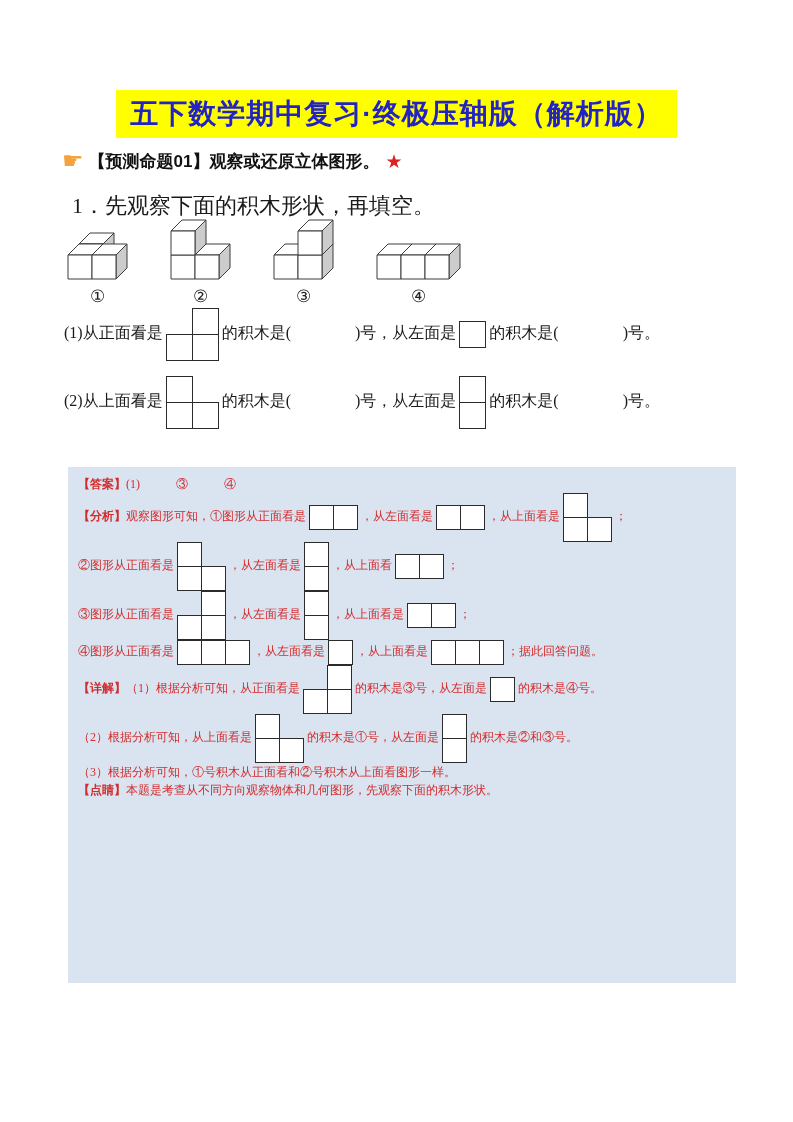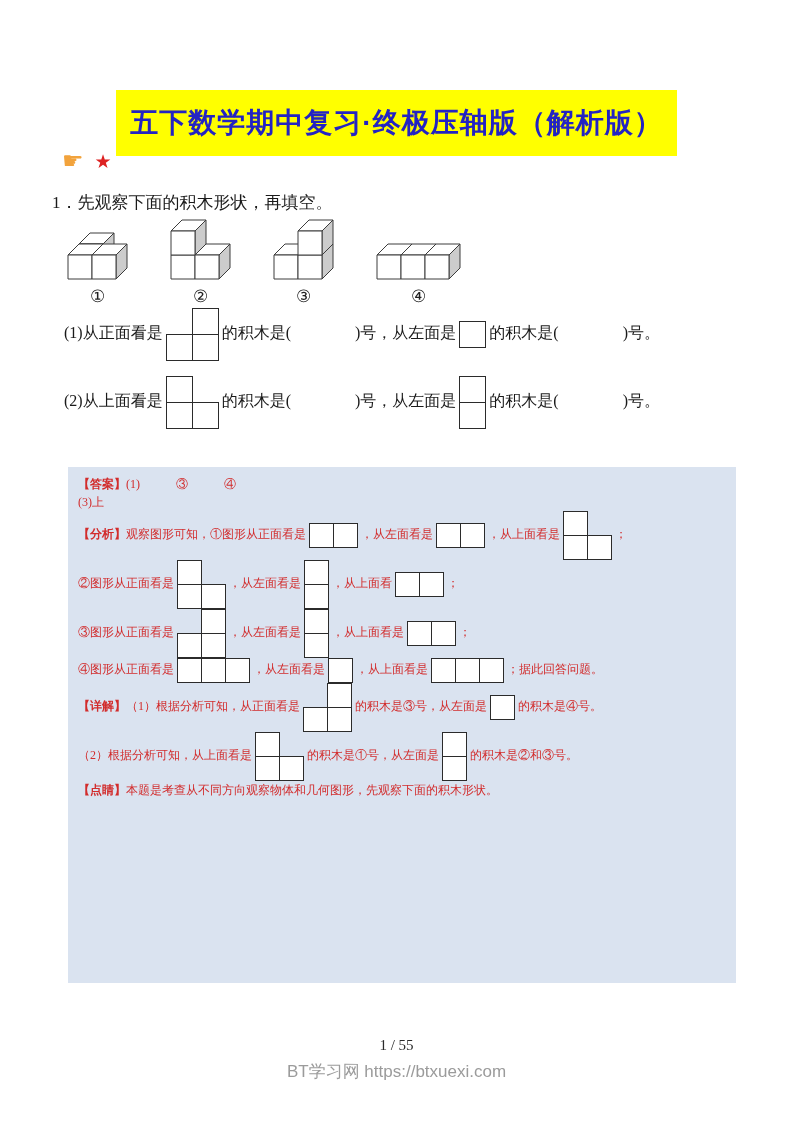--- a/index.html
+++ b/index.html
@@ -1,27 +1,27 @@
 <!DOCTYPE html>
 <html style="--title-color: #2323c3; --title-bg: #ffff00; --answer-red: #d22c2c; --box-bg: #dae3f0; --finger-orange: #f2a33c; --star-red: #dd2222; --cube-shade: #cccccc;"><head>
 <meta charset="utf-8">
 <style>
   html,body{margin:0;padding:0;background:#fff;}
   .page{position:relative;width:793px;height:1122px;background:#ffffff;overflow:hidden;
         font-family:"Liberation Serif",serif;color:#1a1a1a;}
   .title-row{position:absolute;top:90px;left:0;right:0;text-align:center;}
   .title{display:inline-block;background:var(--title-bg);color:var(--title-color);
          font-family:"Liberation Sans",sans-serif;font-weight:bold;font-size:28px;
-         letter-spacing:1px;padding:14px 14px;}
+         letter-spacing:1px;padding:5px 14px;}
   .section-row{position:absolute;top:147px;left:62px;font-family:"Liberation Sans",sans-serif;
                font-weight:bold;font-size:17px;color:#111;display:flex;align-items:center;}
   .finger{color:var(--finger-orange);font-size:24px;margin-right:5px;font-weight:normal;
           font-family:"DejaVu Sans",sans-serif;}
   .star{color:var(--star-red);font-size:19px;margin-left:6px;font-family:"DejaVu Sans",sans-serif;}
-  .q-intro{position:absolute;top:191px;left:52px;font-size:17px;}
+  .q-intro{position:absolute;top:191px;left:72px;font-size:22px;}
   .figures{position:absolute;top:218px;left:66px;display:flex;align-items:flex-end;gap:40px;}
   .figure{text-align:center;}
   .figure .flabel{display:block;font-size:17px;margin-top:1px;color:#222;}
   .q-parts{position:absolute;top:300px;left:64px;width:678px;}
   .q-part{font-size:16px;margin:8px 0 15px;line-height:1.5;}
   .answer-box{position:absolute;top:467px;left:68px;width:668px;min-height:516px;
               background:var(--box-bg);padding:8px 10px;box-sizing:border-box;}
   .box-line{font-size:12px;color:var(--answer-red);margin:0 0;line-height:1.5;}
   .blabel{font-family:"Liberation Sans",sans-serif;font-weight:bold;}
   .shape{position:relative;display:inline-block;vertical-align:middle;margin:0 3px;}
@@ -35,20 +35,21 @@
 <body>
 
 <div class="page">
 
   <div class="title-row">
     <span class="title">五下数学期中复习·终极压轴版（解析版）</span>
   </div>
 
   <div class="section-row">
     <span class="finger">☛</span>
+    <span>【预测命题01】观察或还原立体图形。</span>
     <span class="star">★</span>
   </div>
 
   <div class="q-intro"><span>1．</span><span>先观察下面的积木形状，再填空。</span></div>
 
   <div class="figures" id="figures">
       <div class="figure"><svg xmlns="http://www.w3.org/2000/svg" width="63" height="50" viewBox="0 0 63 50">
           <polygon points="13,13 24,2 48,2 37,13" fill="#ffffff" stroke="#3c3c3c" stroke-width="1" stroke-linejoin="round"></polygon>
           <polygon points="37,37 48,26 48,2 37,13" fill="#cccccc" stroke="#3c3c3c" stroke-width="1" stroke-linejoin="round"></polygon>
           <rect x="13" y="13" width="24" height="24" fill="#ffffff" stroke="#3c3c3c" stroke-width="1" stroke-linejoin="round"></rect>
@@ -94,26 +95,24 @@
         </svg><span class="flabel">④</span></div>
     </div>
 
   <div class="q-parts">
       <div class="q-part"><span class="trun">(1)从正面看是</span><span class="shape" style="width: 53px; height: 53px;"><i class="cell" style="width: 27px; height: 27px; left: 26px; top: 0px;"></i><i class="cell" style="width: 27px; height: 27px; left: 0px; top: 26px;"></i><i class="cell" style="width: 27px; height: 27px; left: 26px; top: 26px;"></i></span><span class="trun">的积木是(　　　　)号，从左面是</span><span class="shape" style="width: 27px; height: 27px;"><i class="cell" style="width: 27px; height: 27px; left: 0px; top: 0px;"></i></span><span class="trun">的积木是(　　　　)号。</span></div>
       <div class="q-part"><span class="trun">(2)从上面看是</span><span class="shape" style="width: 53px; height: 53px;"><i class="cell" style="width: 27px; height: 27px; left: 0px; top: 0px;"></i><i class="cell" style="width: 27px; height: 27px; left: 0px; top: 26px;"></i><i class="cell" style="width: 27px; height: 27px; left: 26px; top: 26px;"></i></span><span class="trun">的积木是(　　　　)号，从左面是</span><span class="shape" style="width: 27px; height: 53px;"><i class="cell" style="width: 27px; height: 27px; left: 0px; top: 0px;"></i><i class="cell" style="width: 27px; height: 27px; left: 0px; top: 26px;"></i></span><span class="trun">的积木是(　　　　)号。</span></div>
     </div>
 
   <div class="answer-box">
       <div class="box-line"><span class="blabel">【答案】</span><span class="trun">(1)　　　③　　　④</span></div>
-      <div class="box-line"><span class="trun">(3)上</span></div>
       <div class="box-line"><span class="blabel">【分析】</span><span class="trun">观察图形可知，①图形从正面看是</span><span class="shape" style="width: 49px; height: 25px;"><i class="cell" style="width: 25px; height: 25px; left: 0px; top: 0px;"></i><i class="cell" style="width: 25px; height: 25px; left: 24px; top: 0px;"></i></span><span class="trun">，从左面看是</span><span class="shape" style="width: 49px; height: 25px;"><i class="cell" style="width: 25px; height: 25px; left: 0px; top: 0px;"></i><i class="cell" style="width: 25px; height: 25px; left: 24px; top: 0px;"></i></span><span class="trun">，从上面看是</span><span class="shape" style="width: 49px; height: 49px;"><i class="cell" style="width: 25px; height: 25px; left: 0px; top: 0px;"></i><i class="cell" style="width: 25px; height: 25px; left: 0px; top: 24px;"></i><i class="cell" style="width: 25px; height: 25px; left: 24px; top: 24px;"></i></span><span class="trun">；</span></div>
       <div class="box-line"><span class="trun">②图形从正面看是</span><span class="shape" style="width: 49px; height: 49px;"><i class="cell" style="width: 25px; height: 25px; left: 0px; top: 0px;"></i><i class="cell" style="width: 25px; height: 25px; left: 0px; top: 24px;"></i><i class="cell" style="width: 25px; height: 25px; left: 24px; top: 24px;"></i></span><span class="trun">，从左面看是</span><span class="shape" style="width: 25px; height: 49px;"><i class="cell" style="width: 25px; height: 25px; left: 0px; top: 0px;"></i><i class="cell" style="width: 25px; height: 25px; left: 0px; top: 24px;"></i></span><span class="trun">，从上面看</span><span class="shape" style="width: 49px; height: 25px;"><i class="cell" style="width: 25px; height: 25px; left: 0px; top: 0px;"></i><i class="cell" style="width: 25px; height: 25px; left: 24px; top: 0px;"></i></span><span class="trun">；</span></div>
       <div class="box-line"><span class="trun">③图形从正面看是</span><span class="shape" style="width: 49px; height: 49px;"><i class="cell" style="width: 25px; height: 25px; left: 24px; top: 0px;"></i><i class="cell" style="width: 25px; height: 25px; left: 0px; top: 24px;"></i><i class="cell" style="width: 25px; height: 25px; left: 24px; top: 24px;"></i></span><span class="trun">，从左面看是</span><span class="shape" style="width: 25px; height: 49px;"><i class="cell" style="width: 25px; height: 25px; left: 0px; top: 0px;"></i><i class="cell" style="width: 25px; height: 25px; left: 0px; top: 24px;"></i></span><span class="trun">，从上面看是</span><span class="shape" style="width: 49px; height: 25px;"><i class="cell" style="width: 25px; height: 25px; left: 0px; top: 0px;"></i><i class="cell" style="width: 25px; height: 25px; left: 24px; top: 0px;"></i></span><span class="trun">；</span></div>
       <div class="box-line"><span class="trun">④图形从正面看是</span><span class="shape" style="width: 73px; height: 25px;"><i class="cell" style="width: 25px; height: 25px; left: 0px; top: 0px;"></i><i class="cell" style="width: 25px; height: 25px; left: 24px; top: 0px;"></i><i class="cell" style="width: 25px; height: 25px; left: 48px; top: 0px;"></i></span><span class="trun">，从左面看是</span><span class="shape" style="width: 25px; height: 25px;"><i class="cell" style="width: 25px; height: 25px; left: 0px; top: 0px;"></i></span><span class="trun">，从上面看是</span><span class="shape" style="width: 73px; height: 25px;"><i class="cell" style="width: 25px; height: 25px; left: 0px; top: 0px;"></i><i class="cell" style="width: 25px; height: 25px; left: 24px; top: 0px;"></i><i class="cell" style="width: 25px; height: 25px; left: 48px; top: 0px;"></i></span><span class="trun">；据此回答问题。</span></div>
       <div class="box-line"><span class="blabel">【详解】</span><span class="trun">（1）根据分析可知，从正面看是</span><span class="shape" style="width: 49px; height: 49px;"><i class="cell" style="width: 25px; height: 25px; left: 24px; top: 0px;"></i><i class="cell" style="width: 25px; height: 25px; left: 0px; top: 24px;"></i><i class="cell" style="width: 25px; height: 25px; left: 24px; top: 24px;"></i></span><span class="trun">的积木是③号，从左面是</span><span class="shape" style="width: 25px; height: 25px;"><i class="cell" style="width: 25px; height: 25px; left: 0px; top: 0px;"></i></span><span class="trun">的积木是④号。</span></div>
       <div class="box-line"><span class="trun">（2）根据分析可知，从上面看是</span><span class="shape" style="width: 49px; height: 49px;"><i class="cell" style="width: 25px; height: 25px; left: 0px; top: 0px;"></i><i class="cell" style="width: 25px; height: 25px; left: 0px; top: 24px;"></i><i class="cell" style="width: 25px; height: 25px; left: 24px; top: 24px;"></i></span><span class="trun">的积木是①号，从左面是</span><span class="shape" style="width: 25px; height: 49px;"><i class="cell" style="width: 25px; height: 25px; left: 0px; top: 0px;"></i><i class="cell" style="width: 25px; height: 25px; left: 0px; top: 24px;"></i></span><span class="trun">的积木是②和③号。</span></div>
+      <div class="box-line"><span class="trun">（3）根据分析可知，①号积木从正面看和②号积木从上面看图形一样。</span></div>
       <div class="box-line"><span class="blabel">【点睛】</span><span class="trun">本题是考查从不同方向观察物体和几何图形，先观察下面的积木形状。</span></div>
     </div>
 
-  <div class="footer-page">1 / 55</div>
-  <div class="footer-site">BT学习网 https://btxuexi.com</div>
 
 </div>
 
 </body></html>

